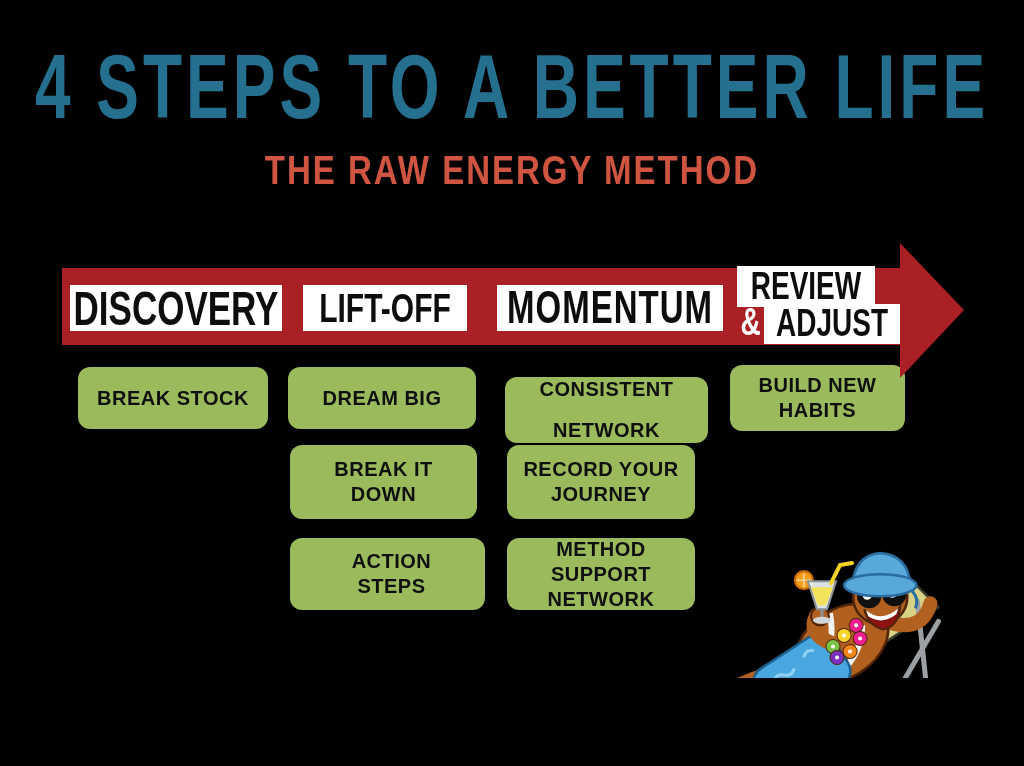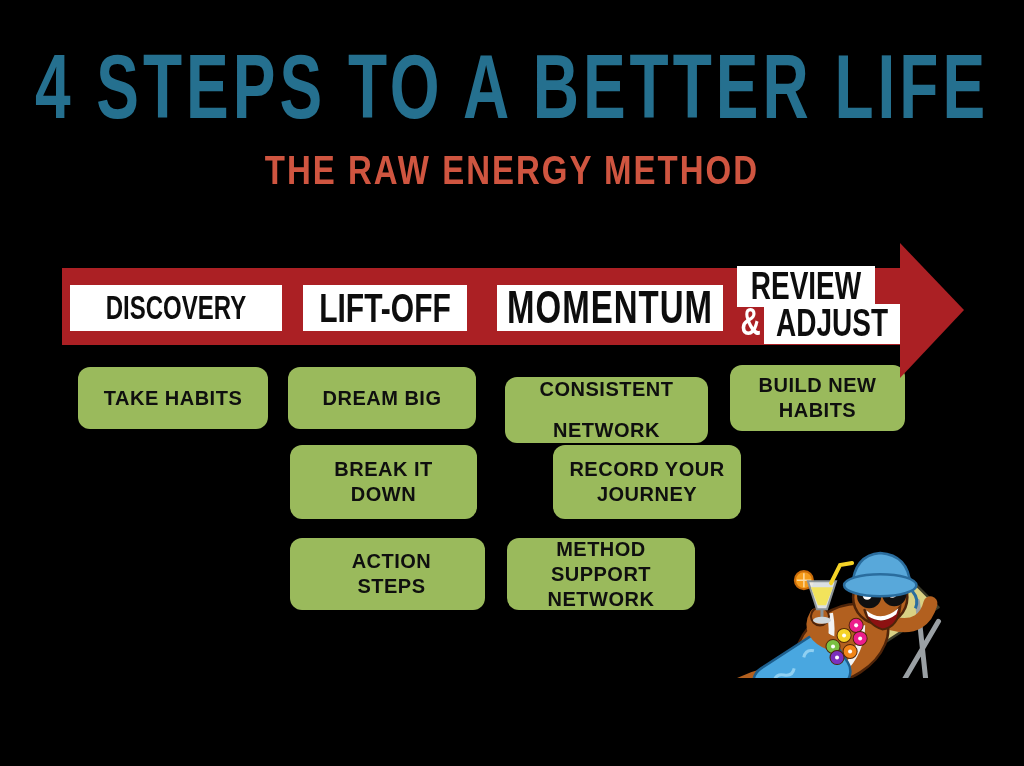--- a/index.html
+++ b/index.html
@@ -26,42 +26,42 @@
   .arrow-head{
     position:absolute;left:900px;top:243px;width:0;height:0;z-index:3;
     border-left:64px solid #ab2024;border-top:67px solid transparent;border-bottom:68px solid transparent;
   }
   .step-label{
     position:absolute;z-index:4;background:#fff;color:#0d0d0d;
     display:flex;align-items:center;justify-content:center;
     font-weight:800;white-space:nowrap;
   }
   .cond{display:inline-block;transform:scaleY(1.38);transform-origin:center;}
-  .lbl-discovery{left:70px;top:285px;width:212px;height:46px;font-size:24px;}
+  .lbl-discovery{left:70px;top:285px;width:212px;height:46px;font-size:35px;}
   .lbl-liftoff{left:303px;top:285px;width:164px;height:46px;font-size:30px;}
   .lbl-momentum{left:497px;top:285px;width:226px;height:46px;font-size:33px;letter-spacing:1px;}
   .lbl-review{left:737px;top:266px;width:138px;height:41px;font-size:28px;}
   .lbl-adjust{left:764px;top:304px;width:136px;height:40px;font-size:28px;}
   .amp{
     position:absolute;left:737px;top:303px;width:27px;height:40px;z-index:4;
     color:#fff;font-size:28px;font-weight:800;display:flex;align-items:center;justify-content:center;
   }
   
   .gbox{
     position:absolute;z-index:2;background:#9aba5c;border-radius:12px;
     color:#0f0f0f;font-weight:800;font-size:20px;line-height:25px;letter-spacing:.5px;
     display:flex;flex-direction:column;align-items:center;justify-content:center;
     text-align:center;
   }
   .b-take-stock{left:78px;top:367px;width:190px;height:62px;}
   .b-dream-big{left:288px;top:367px;width:188px;height:62px;}
   .b-consistent{left:505px;top:377px;width:203px;height:66px;justify-content:space-between;}
   .b-habits{left:730px;top:365px;width:175px;height:66px;}
   .b-break{left:290px;top:445px;width:187px;height:74px;}
-  .b-record{left:507px;top:445px;width:188px;height:74px;margin-left:46px;}
+  .b-record{left:507px;top:445px;width:188px;height:74px;}
   .b-action{left:290px;top:538px;width:187px;height:72px;padding-left:8px;}
   .b-network{left:507px;top:538px;width:188px;height:72px;}
   
   .mascot{position:absolute;left:683px;top:543px;width:292px;height:222px;z-index:5;}
   .logo{
     position:absolute;left:893px;top:678px;z-index:6;color:#2f8a2f;font-weight:800;
     text-shadow:1px 1px 0 #0a3a0a,-1px 1px 0 #0a3a0a,1px -1px 0 #0a3a0a,-1px -1px 0 #0a3a0a;
   }
   .logo-raw{font-size:57px;line-height:36px;letter-spacing:1px;margin-top:44px;}
   .logo-energy{font-size:24px;line-height:20px;letter-spacing:1px;transform:rotate(-4deg);transform-origin:left center;}
@@ -91,21 +91,21 @@
     <span class="cond">REVIEW</span>
   </div>
   <div class="amp">
     <span class="cond">&amp;</span>
   </div>
   <div class="step-label lbl-adjust">
     <span class="cond">ADJUST</span>
   </div>
 
   <div class="gbox b-take-stock">
-    <div>TAKE HABITS</div>
+    <div>BREAK STOCK</div>
   </div>
   <div class="gbox b-dream-big">
     <div>DREAM BIG</div>
   </div>
   <div class="gbox b-consistent">
     <div>CONSISTENT</div>
     <div>NETWORK</div>
   </div>
   <div class="gbox b-break">
     <div>BREAK IT</div>

